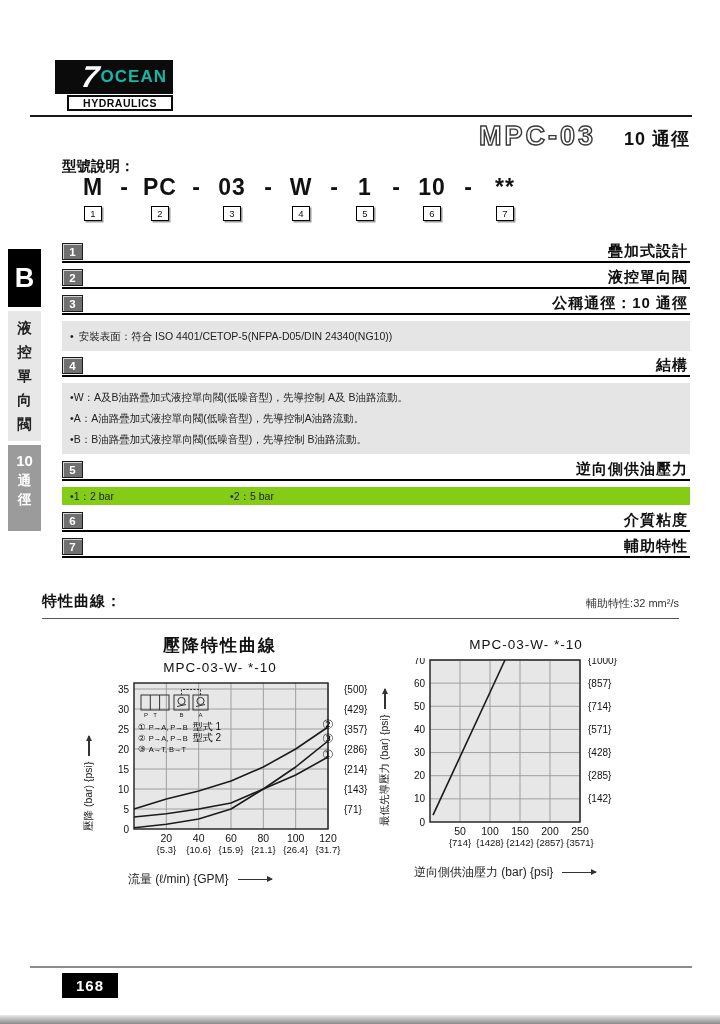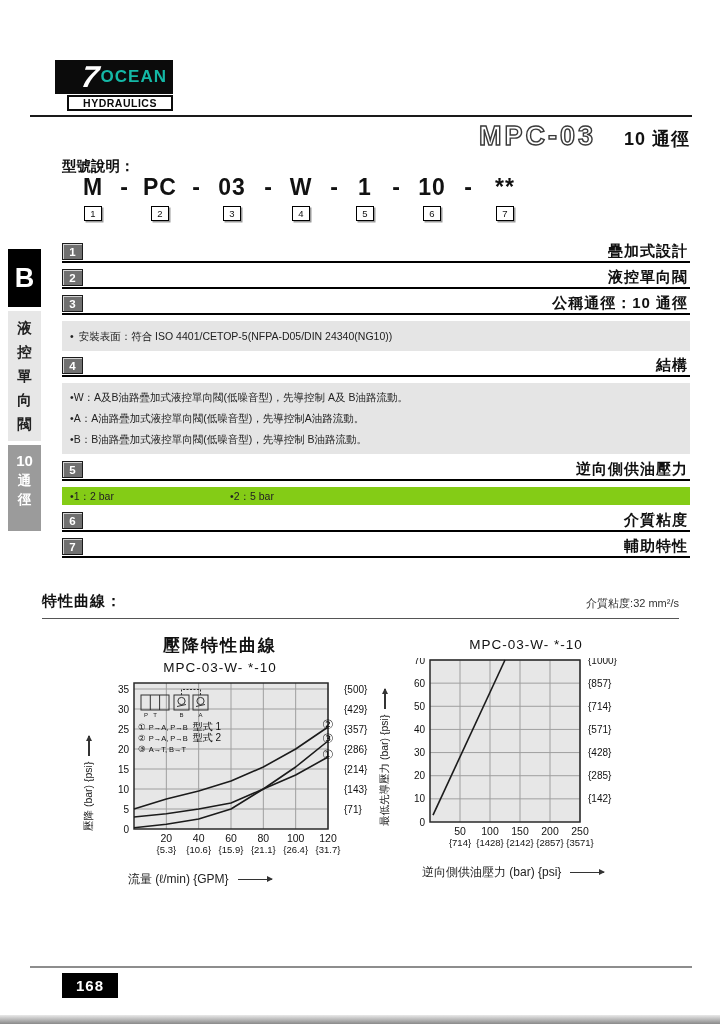--- a/index.html
+++ b/index.html
@@ -72,21 +72,21 @@
   .chart-subtitle { text-align:center; font-size:13.5px; margin-top:3px; letter-spacing:1px; }
   .plotwrap { position:relative; margin-top:6px; }
   .chart-0 .plotwrap { margin-left:28px; }
   .chart-1 .plotwrap { margin-left:8px; }
   .ylabel { position:absolute; transform:rotate(-90deg); transform-origin:left top; white-space:nowrap;
     font-size:10.5px; color:#222; display:flex; align-items:center; gap:6px; }
   .chart-0 .ylabel { left:-16px; top:150px; }
   .chart-1 .ylabel { left:-16px; top:168px; }
   .xlabel { display:flex; align-items:center; gap:9px; font-size:12px; color:#222; margin-top:10px; }
   .chart-0 .xlabel { margin-left:58px; }
-  .chart-1 .xlabel { margin-left:36px; }
+  .chart-1 .xlabel { margin-left:28px; }
 
   .arrow { display:inline-block; width:34px; height:1.2px; background:#333; position:relative; flex:none; }
   .arrow::after { content:""; position:absolute; right:-1px; top:-2.9px; width:0; height:0;
     border-left:6px solid #333; border-top:3.5px solid transparent; border-bottom:3.5px solid transparent; }
   .arrow.short { width:20px; }
 
   .legend { position:absolute; left:40px; top:5px; width:130px; }
   .legend-line { display:flex; align-items:baseline; gap:3px; font-size:7.5px; line-height:10px; color:#111; white-space:nowrap; }
   .lmark { font-size:8.5px; }
   .lstyle { font-size:10px; margin-left:2px; }
@@ -202,21 +202,21 @@
       <div class="spec-label">介質粘度</div>
     </div>
     <div class="spec-header">
       <div class="spec-num">7</div>
       <div class="spec-label">輔助特性</div>
     </div>
   </div>
 
   <div class="curves-header">
     <span class="curves-title">特性曲線：</span>
-    <span class="curves-note">介質粘度:32 mm²/s</span>
+    <span class="curves-note">輔助特性:32 mm²/s</span>
   </div>
 
   <div class="chart chart-0">
     <div class="chart-title">壓降特性曲線</div>
     <div class="chart-subtitle">MPC-03-W- *-10</div>
     <div class="plotwrap">
       <div class="ylabel">
         <span>壓降 (bar) {psi}</span>
         <span class="arrow short"></span>
       </div>

